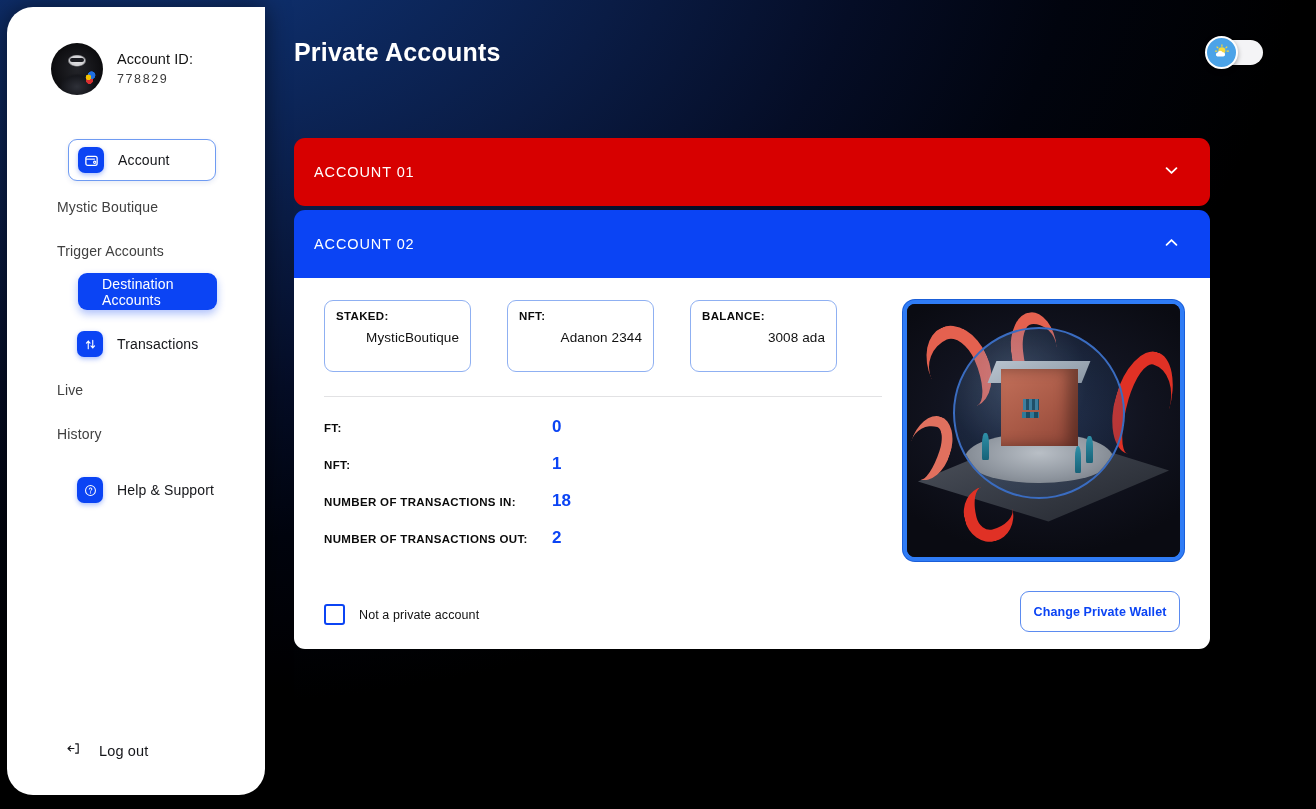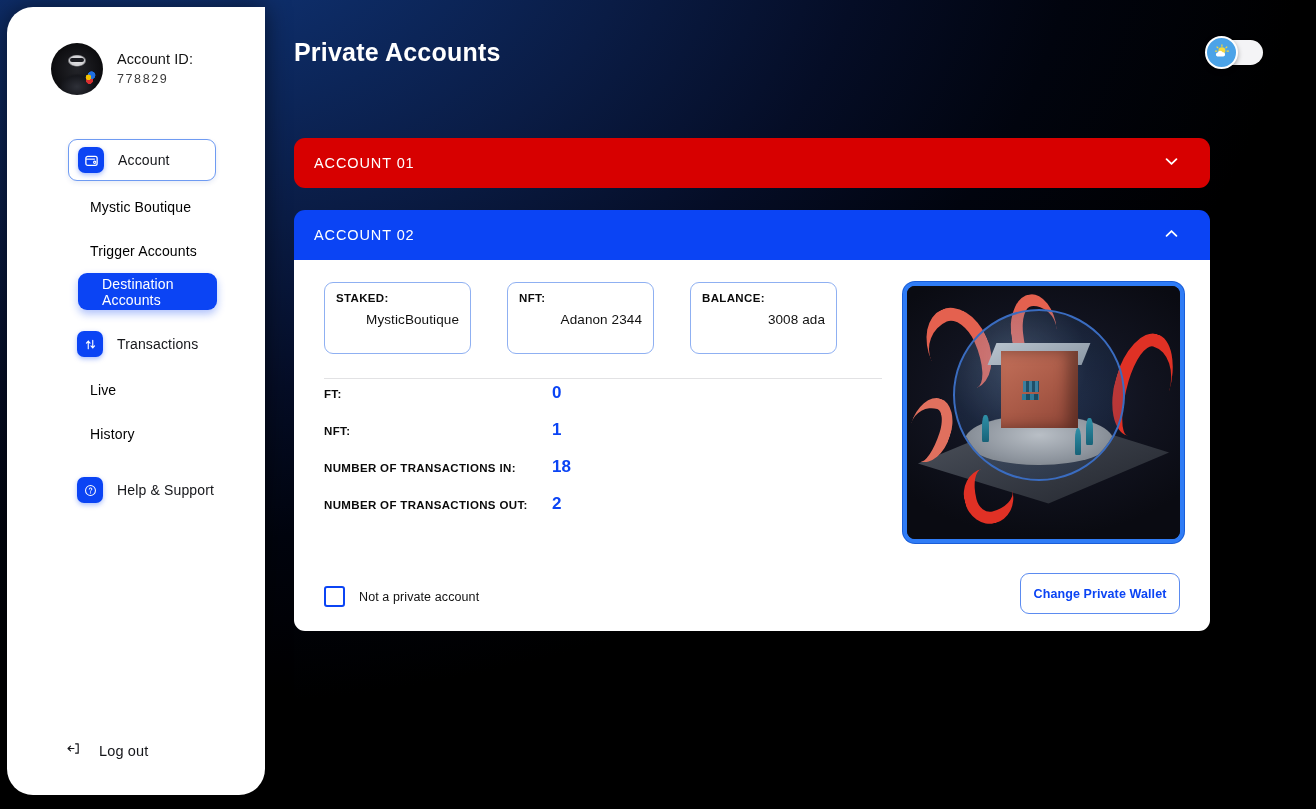--- a/index.html
+++ b/index.html
@@ -113,23 +113,23 @@
     background: #0b44f4;
     display: flex;
     align-items: center;
     justify-content: center;
     box-shadow: 0 2px 5px rgba(11,68,244,0.35);
   }
   .nav-icon svg { display: block; }
 
   .sub-item {
     font-size: 14px;
-    color: #000000;
+    color: #404040;
     letter-spacing: .15px;
-    padding-left: 83px;
+    padding-left: 50px;
     height: 44px;
     display: flex;
     align-items: center;
   }
   .sub-item.active {
     margin-left: 71px;
     padding-left: 24px;
     width: 139px;
     height: 37px;
     background: #0b44f4;
@@ -200,21 +200,21 @@
   }
 
   
   .panel {
     position: absolute;
     left: 29px;
     width: 916px;
   }
 
   .panel-header {
-    height: 50px;
+    height: 68px;
     border-radius: 11px;
     display: flex;
     align-items: center;
     padding: 0 29px 0 20px;
     justify-content: space-between;
   }
   .panel-header.red { background: #d70000; }
   .panel-header.blue {
     background: #0b44f4;
     border-radius: 11px 11px 0 0;
@@ -257,21 +257,21 @@
     letter-spacing: .1px;
   }
 
   .divider {
     height: 1px;
     background: #e2e2e4;
     margin: 24px 0 0 0;
     width: 558px;
   }
 
-  .stats { margin-top: 4px; }
+  .stats { margin-top: 20px; }
   .stat-row {
     display: flex;
     align-items: baseline;
     height: 37px;
   }
   .stat-label {
     width: 228px;
     font-size: 11.5px;
     font-weight: bold;
     color: #0a0a0a;

